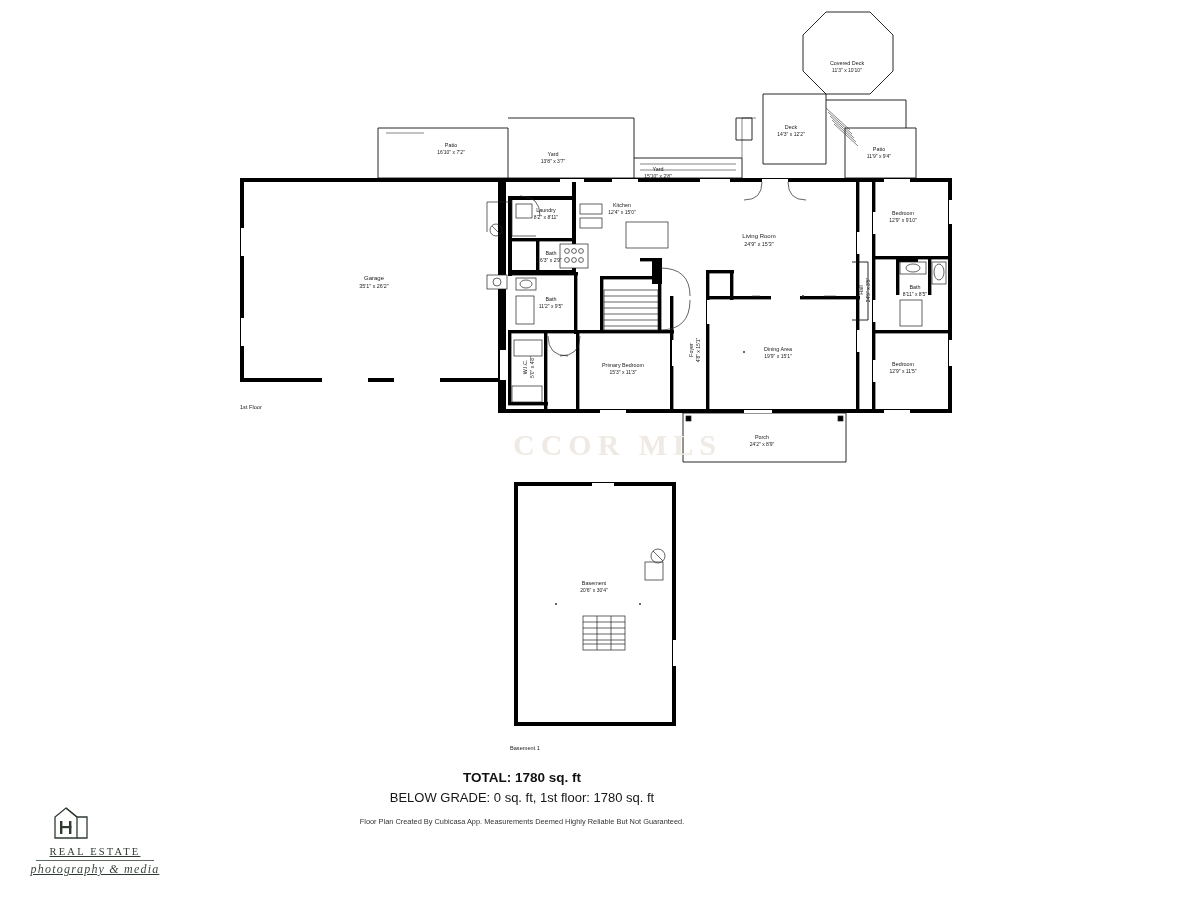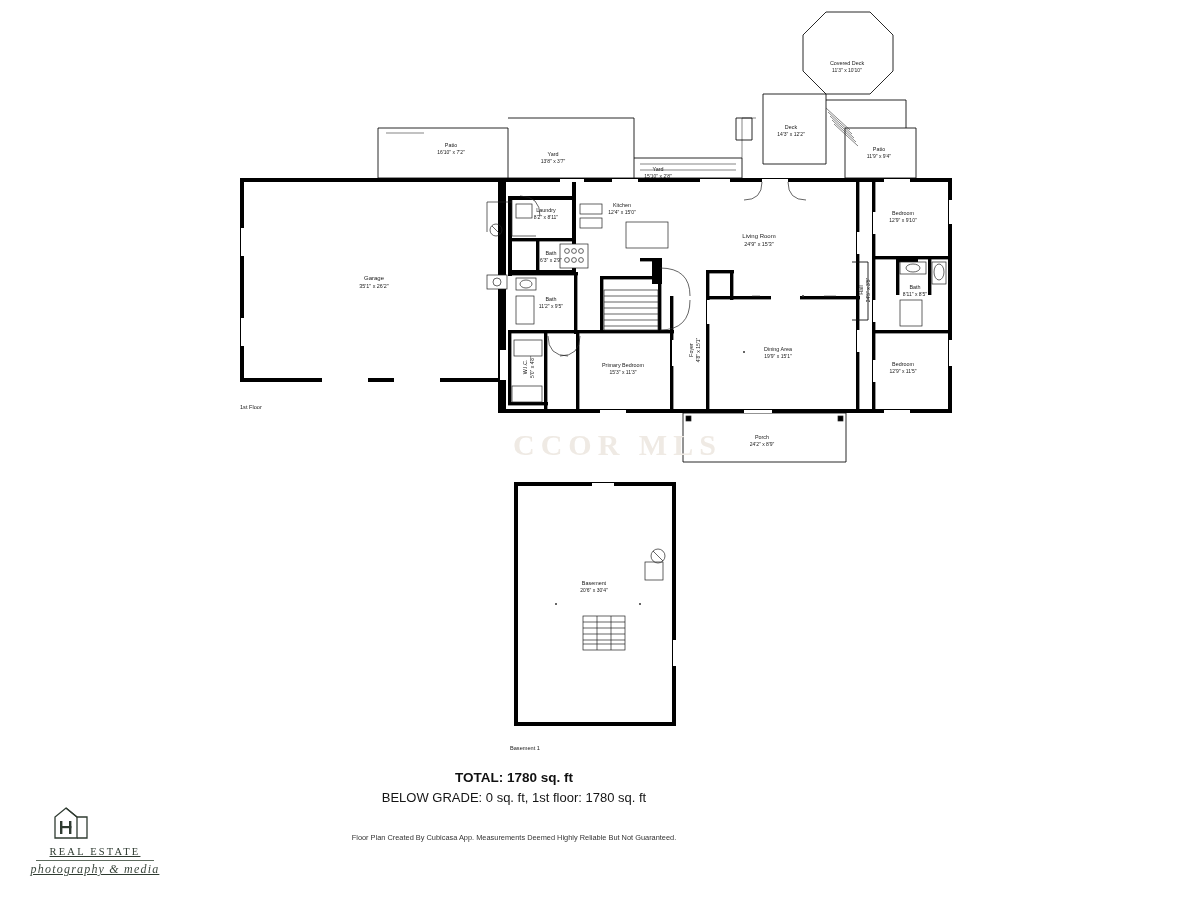--- a/index.html
+++ b/index.html
@@ -64,38 +64,38 @@
     color: #efeae4;
     font-weight: 700;
     user-select: none;
     pointer-events: none;
     margin-left: 16px;
   }
 
   
   #summary {
     position: absolute;
-    left: 4px;
+    left: 12px;
     top: 768px;
     width: 1020px;
     text-align: center;
     line-height: 1.42;
   }
   #summary .total {
     font-size: 13.5px;
     font-weight: bold;
     color: #111;
     margin-bottom: 2px;
   }
   #summary .line {
     font-size: 13px;
     color: #151515;
   }
   #summary .note {
-    margin-top: 25px;
+    margin-top: 9px;
     font-size: 7.4px;
     color: #333;
   }
 
   
   #logo {
     position: absolute;
     left: 30px;
     top: 805px;
     width: 130px;

